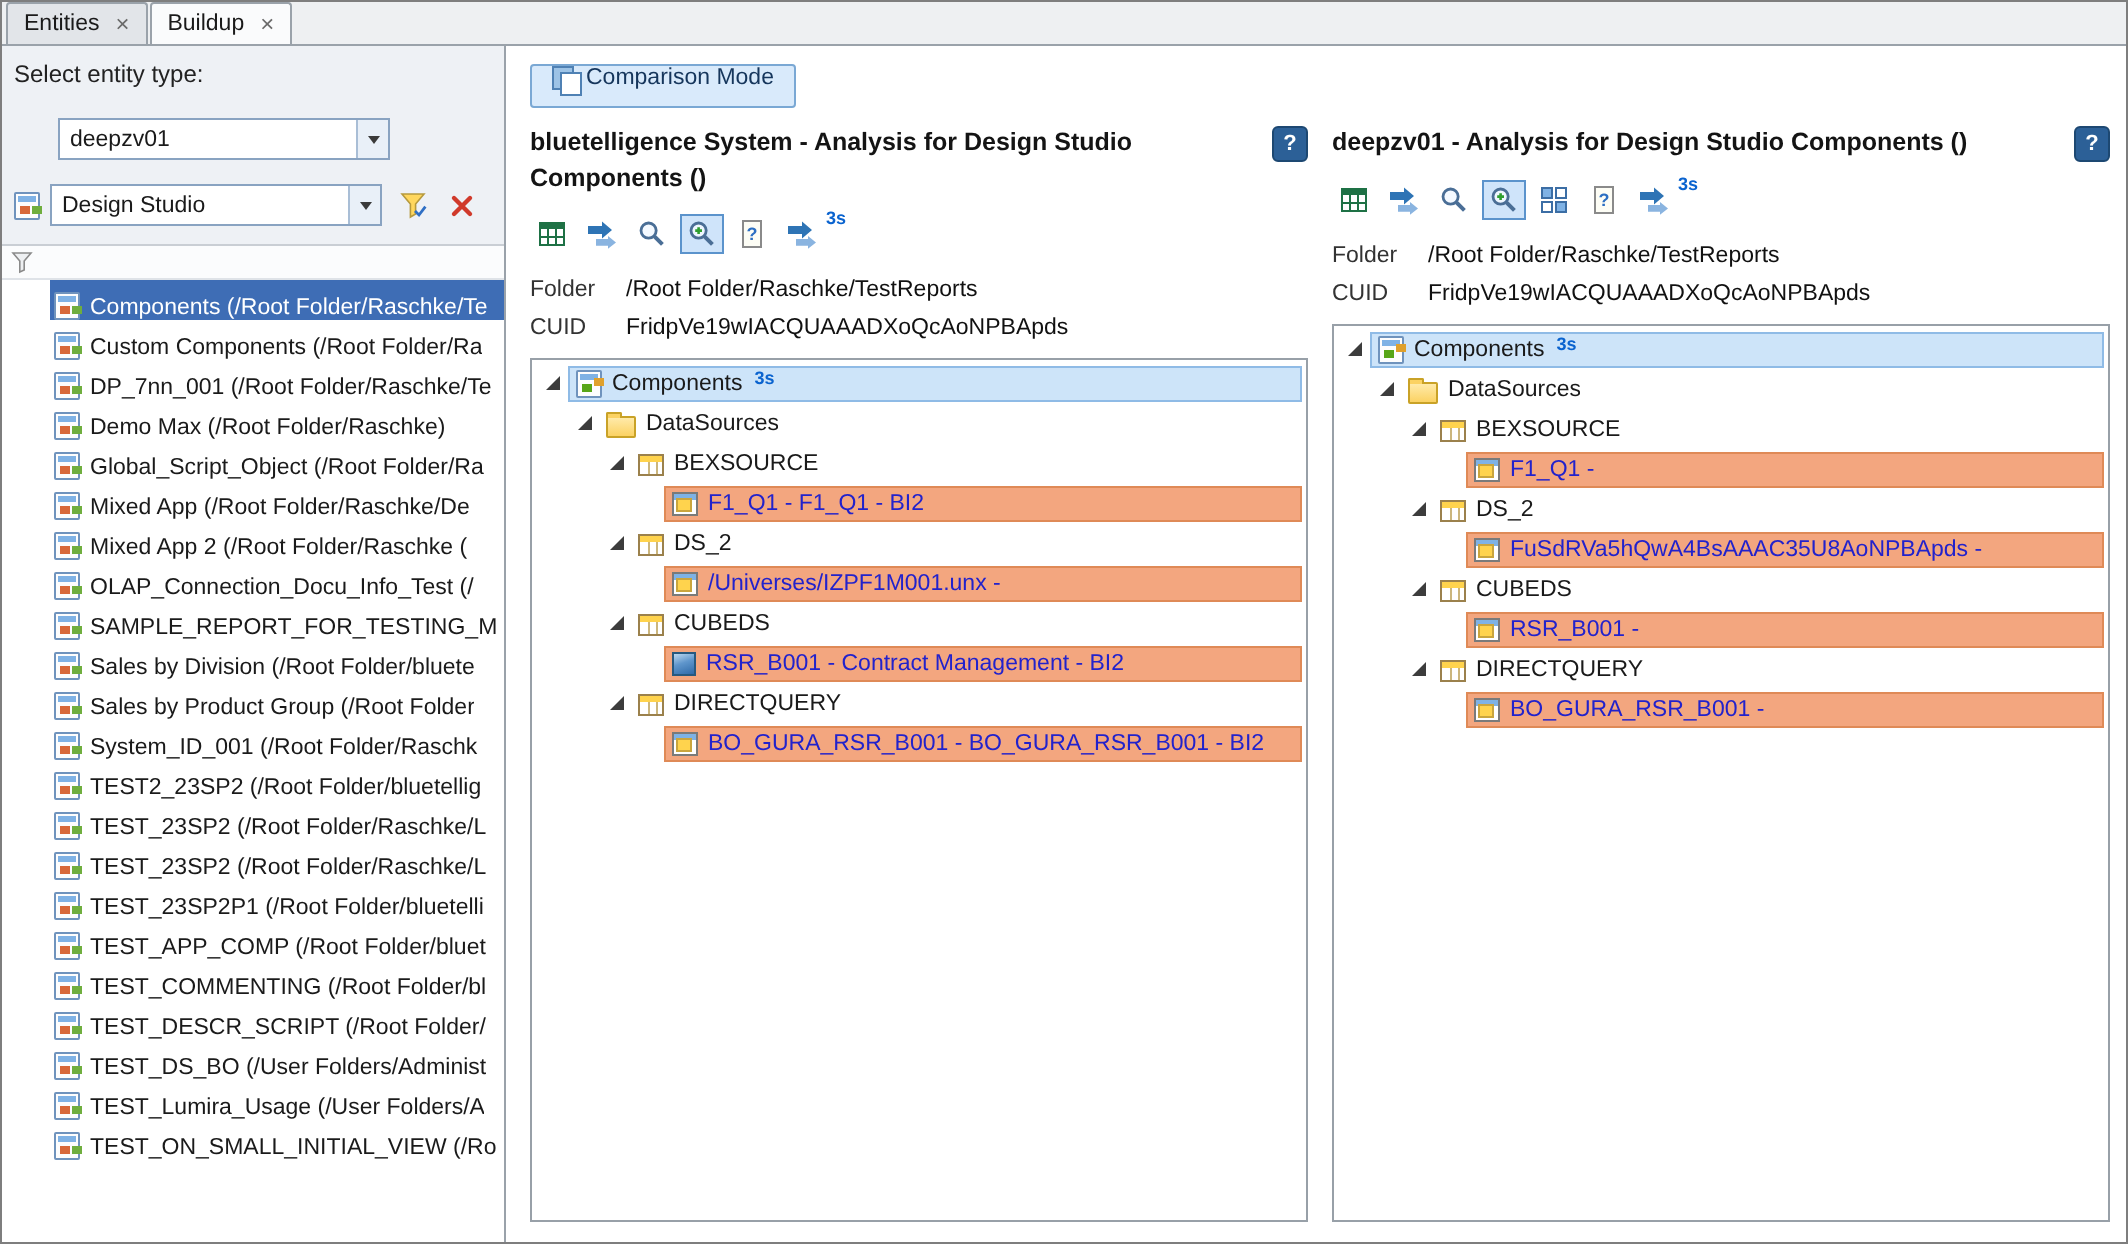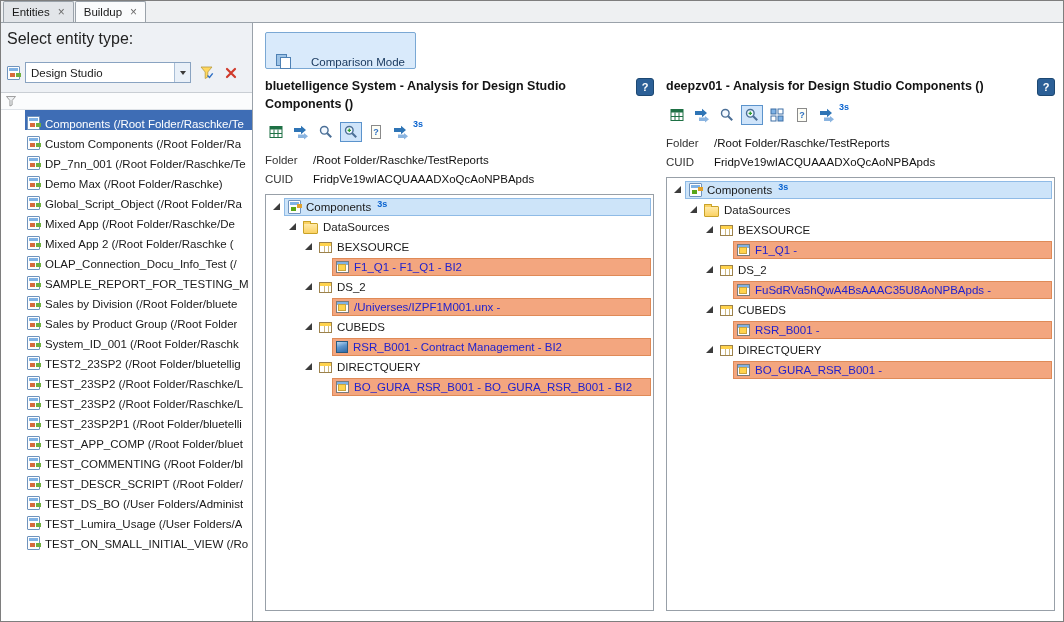--- a/index.html
+++ b/index.html
@@ -8,38 +8,38 @@
   .app{position:relative;width:1064px;height:622px;background:#fff;border:1px solid #7e7e7e;overflow:hidden}
 
   
   .tabstrip{position:absolute;left:0;top:0;right:0;height:22px;background:#eef0f2;border-bottom:1px solid #9aa2aa;display:flex;align-items:flex-end;padding-left:2px}
   .tab{height:21px;display:flex;align-items:center;padding:0 8px;border:1px solid #9aa2aa;border-bottom:none;background:#e2e5e9;margin-right:1px;border-radius:2px 2px 0 0;cursor:default}
   .tab.active{background:#fafbfc}
   .tab-close{margin-left:8px;color:#6b6b6b;font-size:12px;line-height:10px}
 
   
   .sidebar{position:absolute;left:0;top:22px;bottom:0;width:252px;background:#eef1f5;border-right:1px solid #9aa2aa;display:flex;flex-direction:column;overflow:hidden}
-  .sidebar-header{padding:7px 6px 2px 6px;font-size:16px;color:#222}
+  .sidebar-header{padding:7px 6px 2px 6px;font-size:12px;color:#222}
   .combo-row1{margin:13px 0 0 28px}
   .combo-row2{margin:12px 6px 0 6px;display:flex;align-items:center;gap:5px}
   .combo{width:166px;height:21px;background:#fff;border:1px solid #89a3c1;display:flex;align-items:center;cursor:default}
   .combo-value{flex:1;padding-left:5px;white-space:nowrap;overflow:hidden}
   .combo-arrow{width:16px;height:100%;background:#e9f0f8;border-left:1px solid #a9bed6;display:flex;align-items:center;justify-content:center}
   .combo-arrow i{display:block;width:0;height:0;border-left:3.5px solid transparent;border-right:3.5px solid transparent;border-top:4.5px solid #3a3a3a}
   .side-btn{width:20px;height:20px;background:transparent;border:1px solid transparent;display:flex;align-items:center;justify-content:center;padding:0}
   .filter-row{height:18px;margin-top:9px;background:#fbfcfd;border-top:1px solid #c9ced4;border-bottom:1px solid #dfe3e8;display:flex;align-items:center;padding-left:4px}
   .entity-list{flex:1;background:#fff;overflow:hidden}
   .entity-row{height:20px;display:flex;padding-left:24px;background:#fff}
   .entity-content{flex:1;display:flex;align-items:flex-end;gap:5px;padding-left:2px;overflow:hidden;white-space:nowrap}
   .entity-content.selected{background:#3e6db5;color:#fff}
   .entity-label{overflow:hidden;white-space:nowrap}
 
   
   .main{position:absolute;left:253px;top:22px;right:0;bottom:0;background:#fff;padding:9px 8px 10px 11px;display:flex;flex-direction:column;overflow:hidden}
-  .comparison-btn{align-self:flex-start;display:flex;align-items:flex-end;gap:20px;height:37px;padding:0 10px;background:#d9eafb;border:1px solid #7aa8d4;border-radius:2px;font-size:11.5px;color:#16365c;font-family:inherit}
+  .comparison-btn{align-self:flex-start;display:flex;align-items:flex-start;gap:2px;height:22px;padding:0 10px;background:#d9eafb;border:1px solid #7aa8d4;border-radius:2px;font-size:11.5px;color:#16365c;font-family:inherit}
   .panels{display:flex;gap:12px;flex:1;margin-top:7px;min-height:0}
   .panel{flex:1;display:flex;flex-direction:column;min-width:0}
   .panel-header{display:flex;align-items:flex-start;justify-content:space-between;margin-top:2px}
   .panel-title{font-size:12.5px;font-weight:bold;color:#141414;padding-right:14px;line-height:1.4}
   .help-btn{width:18px;height:18px;flex:none;background:#2c6097;color:#fff;font-weight:bold;font-size:11px;border:1px solid #1d4872;border-radius:3px;display:flex;align-items:center;justify-content:center;font-family:inherit}
   .panel-toolbar{display:flex;align-items:flex-start;margin-top:9px}
   .tb-group{display:flex;align-items:center;gap:3px}
   .tb-btn{width:22px;height:20px;background:transparent;border:1px solid transparent;display:flex;align-items:center;justify-content:center;padding:0}
   .tb-btn.selected{background:#cfe4fa;border-color:#5b93cc}
   .tb-ico{display:flex}
@@ -90,20 +90,28 @@
     </div>
     <div class="tab active">
       <span>Buildup</span>
       <span class="tab-close">×</span>
     </div>
   </div>
 
   <div class="sidebar">
     <div class="sidebar-header">Select entity type:</div>
 
+    <div class="combo-row1">
+      <div class="combo">
+        <span class="combo-value">deepzv01</span>
+        <span class="combo-arrow">
+            <i></i>
+          </span>
+      </div>
+    </div>
 
     <div class="combo-row2">
       <span class="icon icon-entity"></span>
       <div class="combo">
         <span class="combo-value">Design Studio</span>
         <span class="combo-arrow">
             <i></i>
           </span>
       </div>
       <button class="side-btn">

